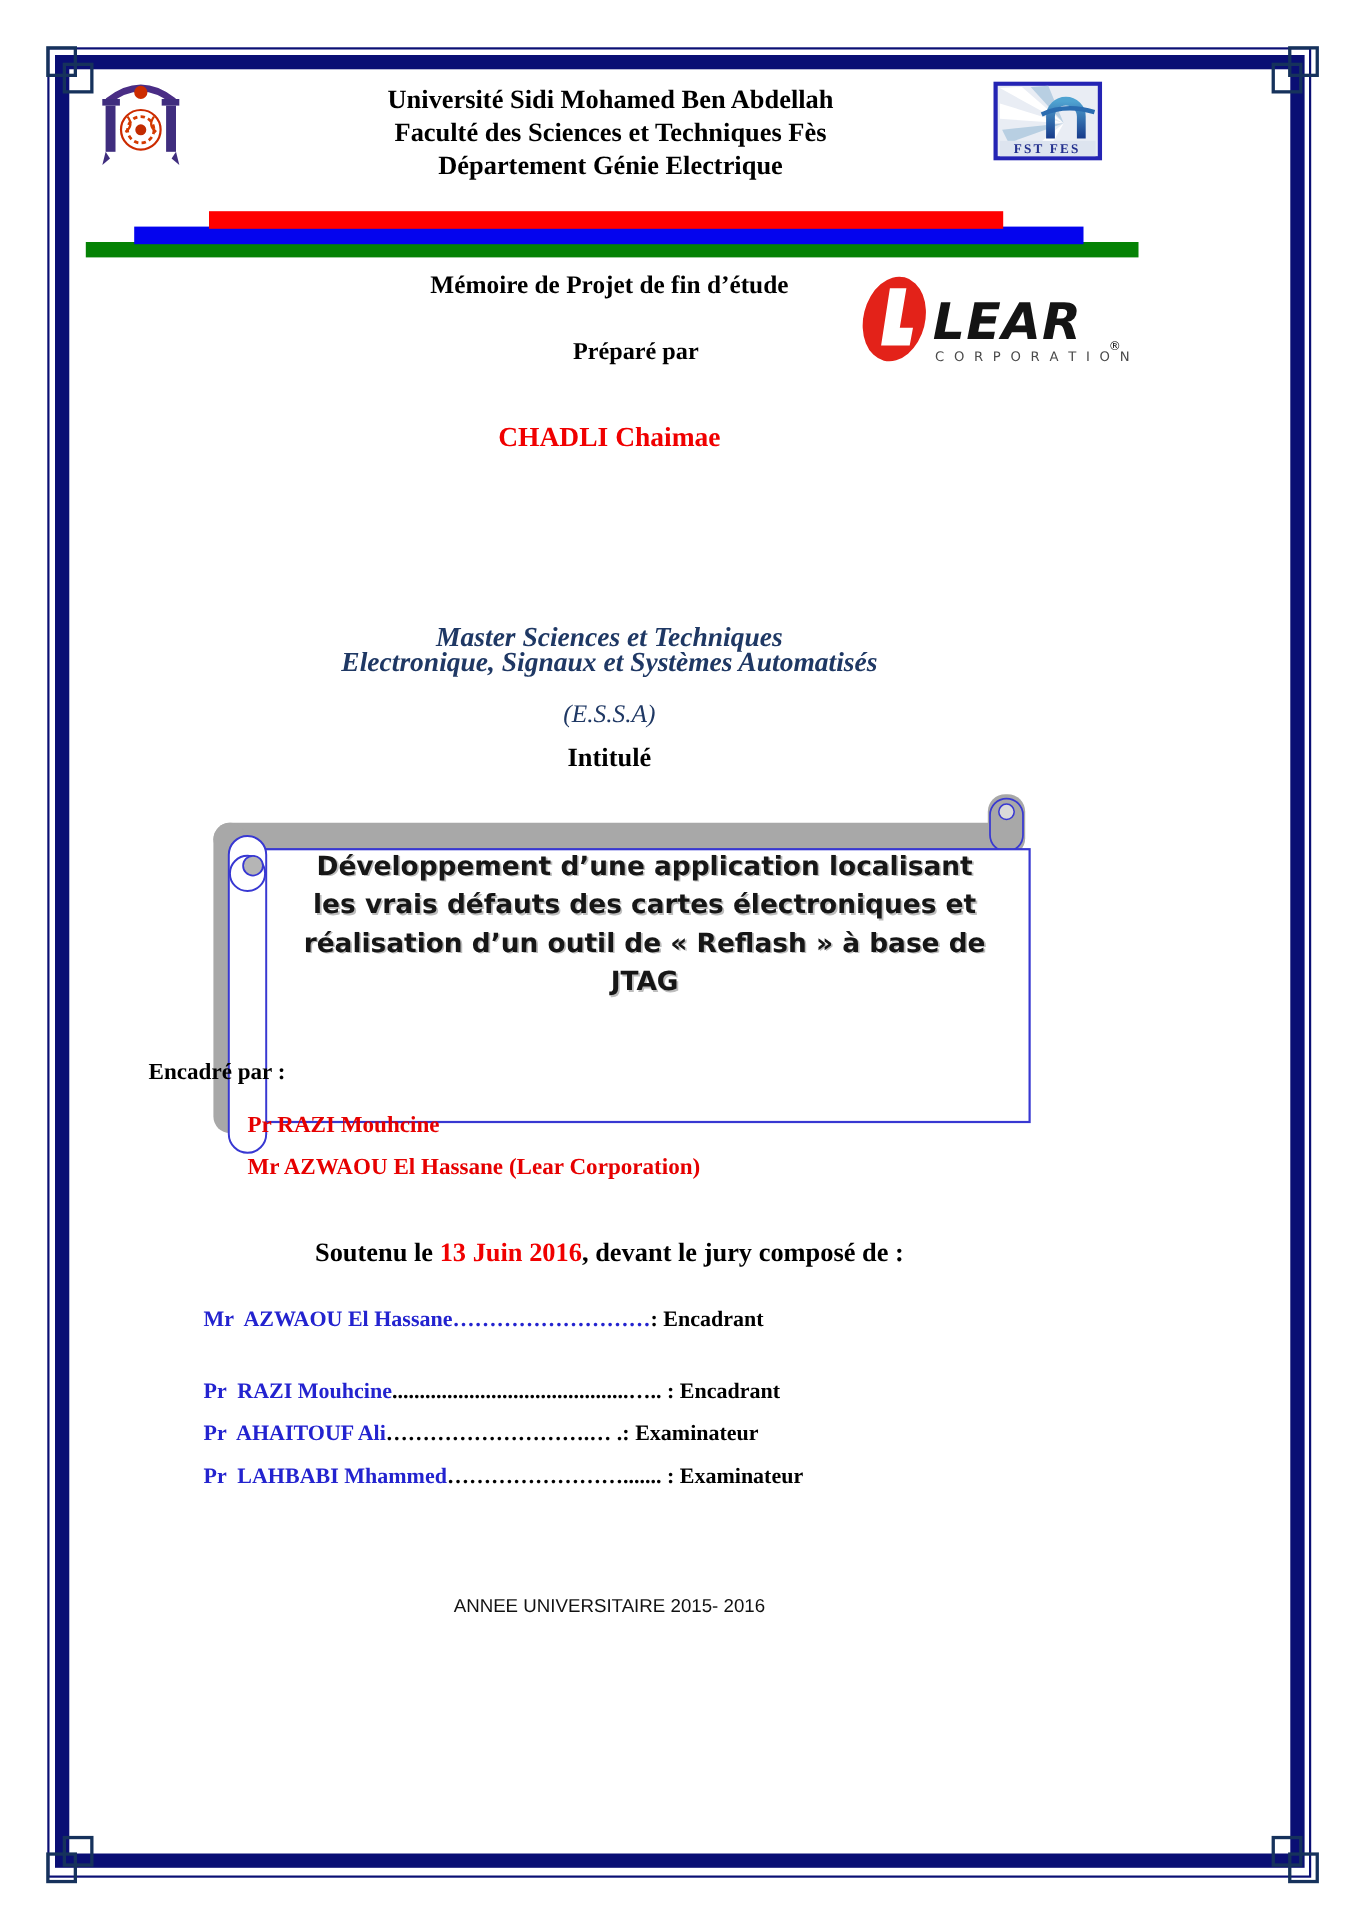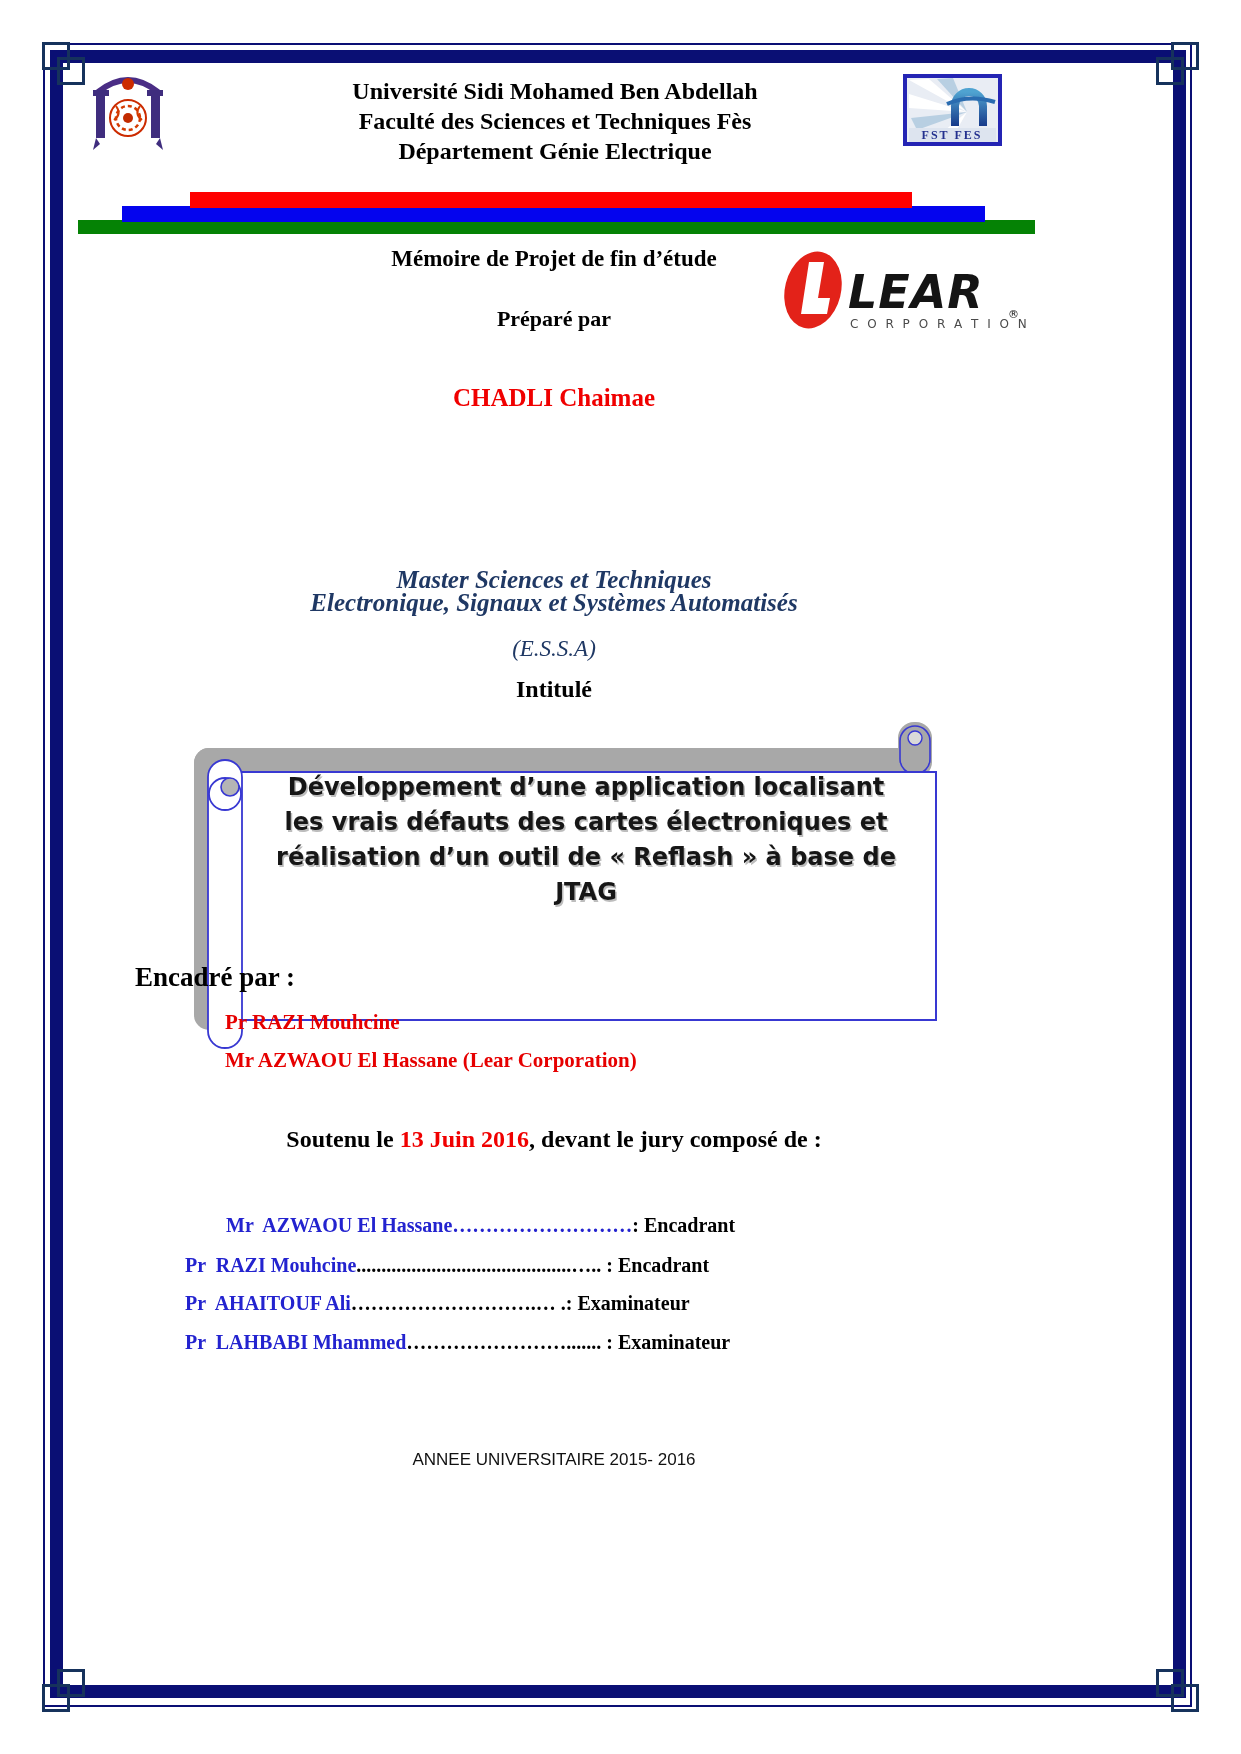--- a/index.html
+++ b/index.html
@@ -22,48 +22,48 @@
   .bar.green { left:78px;  top:220px; width:957px; height:14px; background:#058205; z-index:1; }
   
   .header-text { position:absolute; left:150px; top:76px; width:810px; text-align:center;
                  font-weight:bold; font-size:24px; line-height:30px; color:#000; }
   .uni-logo { position:absolute; left:88px; top:66px; width:80px; height:90px; }
   .fst-logo { position:absolute; left:903px; top:74px; width:99px; height:72px; }
   .lear-logo { position:absolute; left:776px; top:246px; width:258px; height:86px;text-align:center; }
   
   .centerline { position:absolute; left:0; width:1108px; text-align:center; color:#000; }
   .t-memoire   { top:246px; font-size:23px; font-weight:bold; }
-  .t-prepare   { top:306px; font-size:22px; font-weight:bold; }
+  .t-prepare   { top:306px; font-size:22px; font-weight:bold;margin-left:24px; }
   .t-author    { top:384px; font-size:25px; font-weight:bold; color:#f00000; }
   .t-diploma   { top:452px; font-size:23px; font-weight:bold; }
   .t-master    { top:566px; font-size:25px; font-weight:bold; font-style:italic; color:#1f3864; }
   .t-special   { top:589px; font-size:25px; font-weight:bold; font-style:italic; color:#1f3864; }
   .t-essa      { top:636px; font-size:23px; font-weight:normal; font-style:italic; color:#1f3864; }
   .t-intitule  { top:676px; font-size:24px; font-weight:bold; }
   
   .scroll-wrap { position:absolute; left:180px; top:716px; width:772px; height:336px; }
   .scroll-wrap svg { position:absolute; left:0; top:0; }
   .scroll-title { position:absolute; left:66px; top:54px; width:680px; text-align:center;
                   font-family:"DejaVu Sans","Liberation Sans",sans-serif;
                   font-weight:bold; font-size:24px; line-height:35px; color:#161616;
                   text-shadow:1.5px 1.5px 0 #bdbdbd; }
   
-  .sup-label { position:absolute; left:135px; top:962px; font-size:27px; font-weight:bold; }
+  .sup-label { position:absolute; left:135px; top:962px; font-size:21px; font-weight:bold; }
   .sup-item  { position:absolute; left:225px; font-size:21px; font-weight:bold; color:#e60000; }
   .sup-item.i0 { top:1010px; }
   .sup-item.i1 { top:1048px; }
   
   .t-defense { top:1126px; font-size:24px; font-weight:bold; }
   .t-defense .date { color:#f00000; }
   
   .jury-row { position:absolute; left:185px; font-size:20px; font-weight:bold; color:#000;
               white-space:pre; }
   .jury-row .jname { color:#2323cf; }
   .jury-row .jdots { color:#000; }
-  .jury-row.r0 { top:1214px;margin-left:41px; } .jury-row.r0 .jdots { color:#2323cf; }
+  .jury-row.r0 { top:1188px; } .jury-row.r0 .jdots { color:#2323cf; }
   .jury-row.r1 { top:1254px; }
   .jury-row.r2 { top:1292px; }
   .jury-row.r3 { top:1331px; }
   
   .t-footer { top:1450px; font-family:"Liberation Sans","DejaVu Sans",sans-serif;
               font-size:17px; color:#111; }
 </style>
 </head>
 <body>
 

